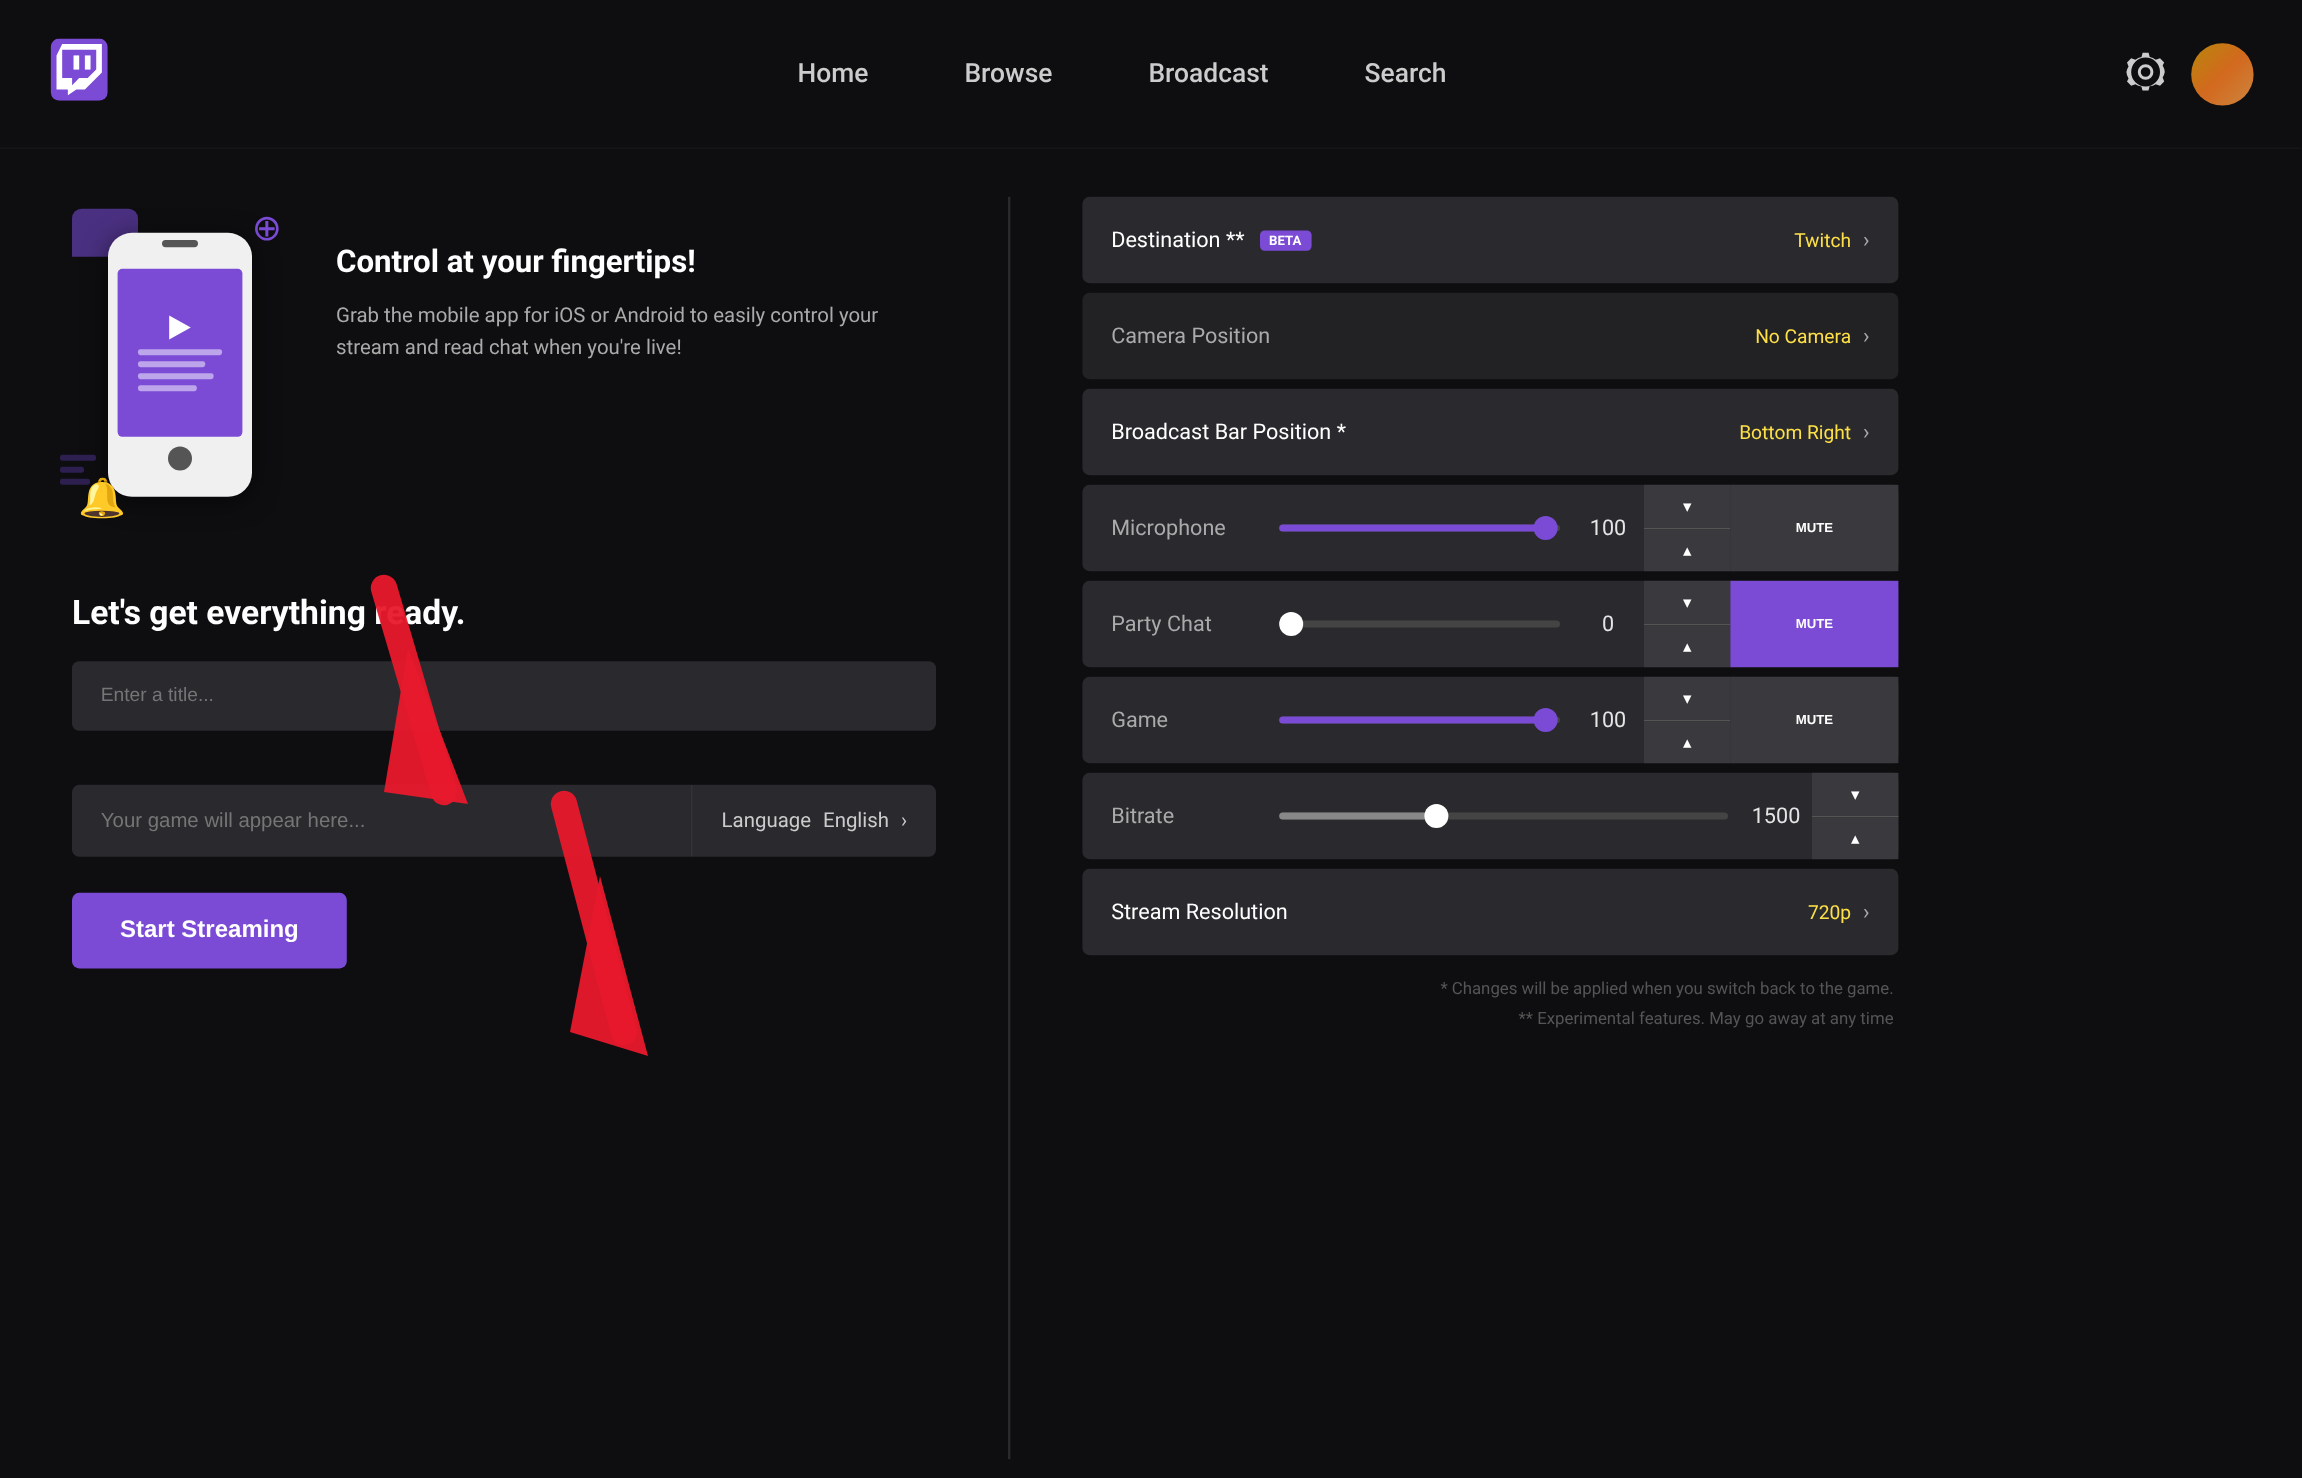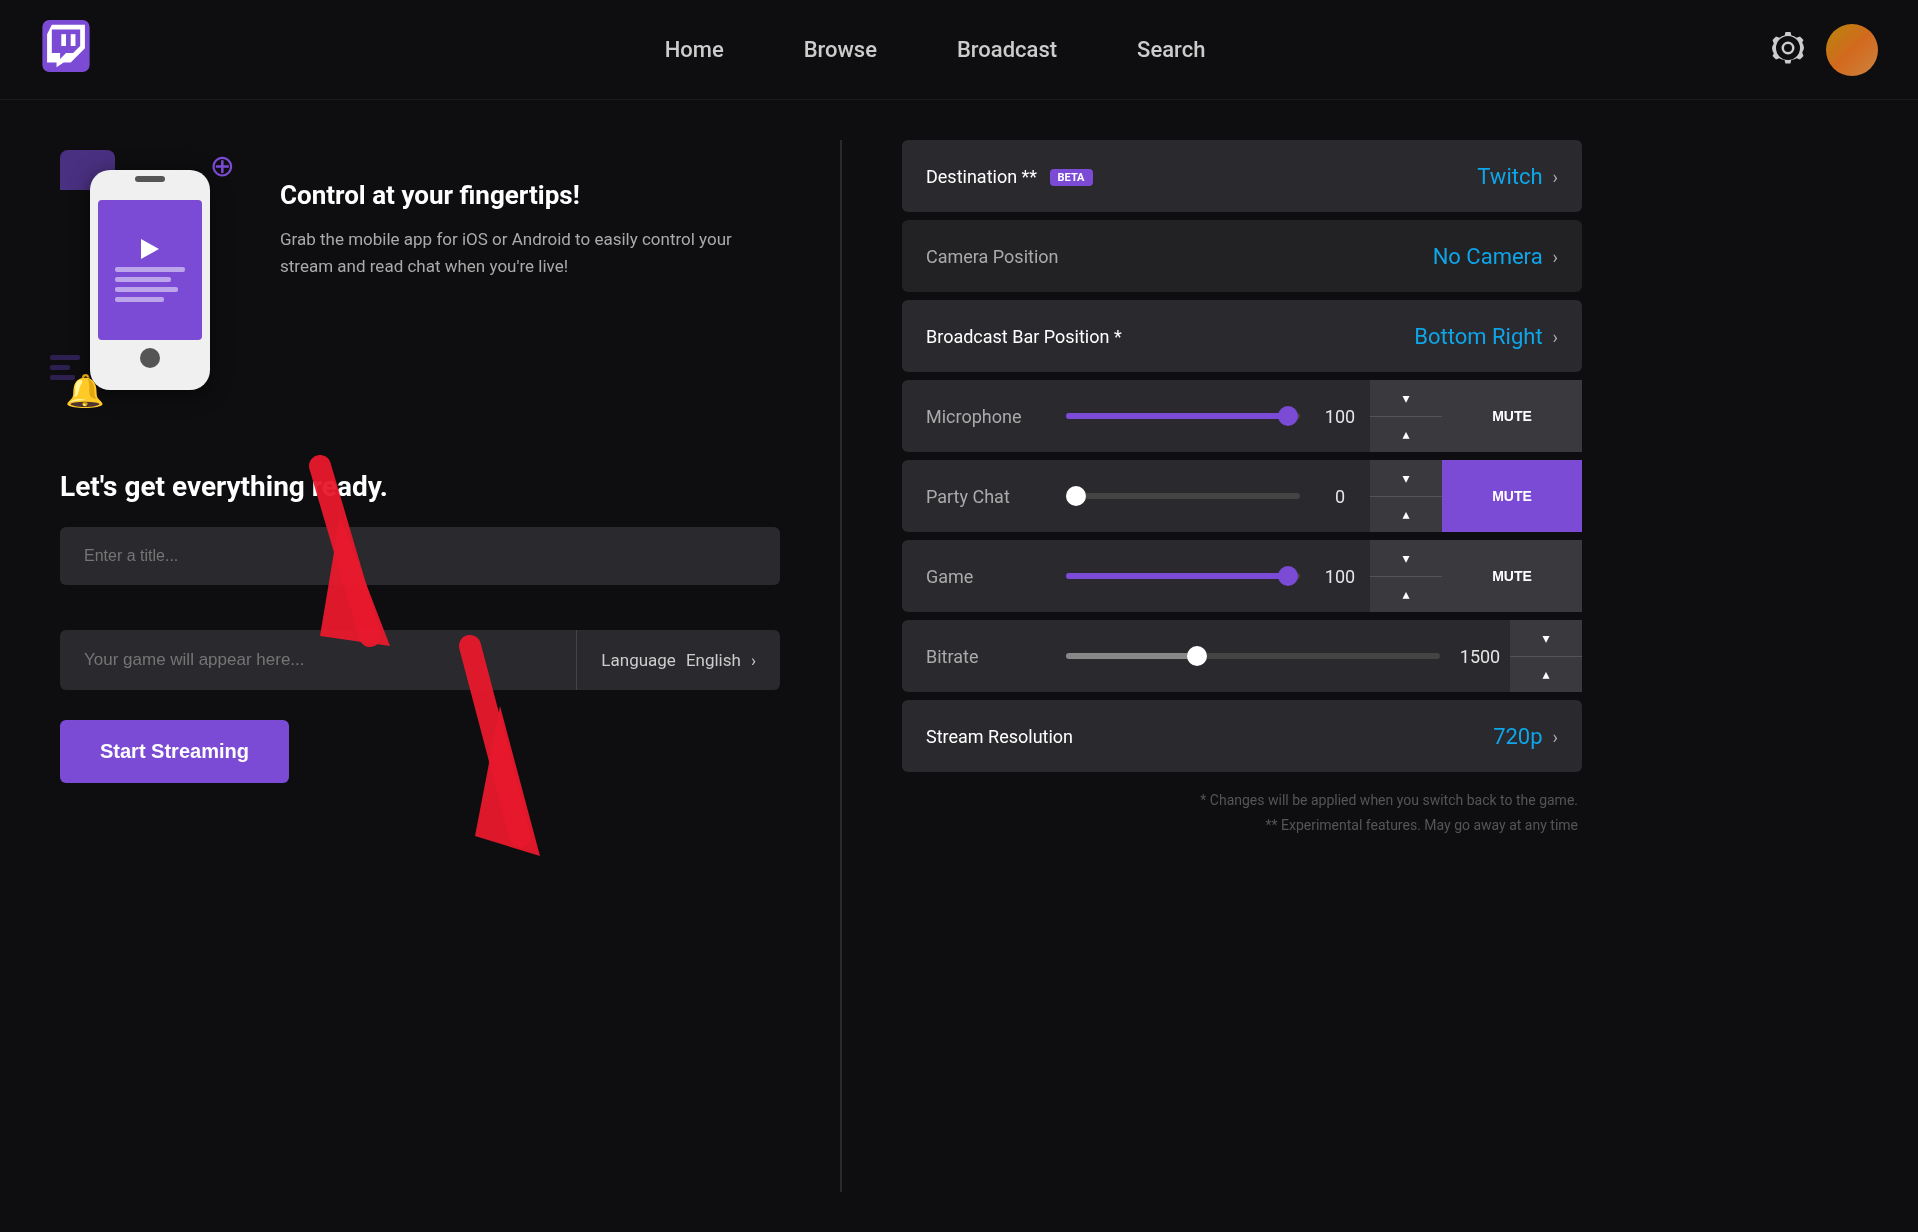--- a/index.html
+++ b/index.html
@@ -10,21 +10,21 @@
       width: 1918px;
       min-height: 1232px;
       overflow-x: hidden;
     }
 
     
     .header {
       display: flex;
       align-items: center;
       padding: 0 40px;
-      height: 100px;
+      height: 124px;
       background: #0e0e10;
       border-bottom: 1px solid #1a1a1e;
     }
     .header-logo {
       width: 60px;
       height: 60px;
       flex-shrink: 0;
     }
     .header-nav {
       display: flex;
@@ -234,22 +234,22 @@
     }
     .settings-row-label {
       font-size: 18px;
       color: #aaa;
       flex: 1;
     }
     .settings-row-label.white {
       color: #fff;
     }
     .settings-row-value {
-      font-size: 22px;
-      color: #0ea5e9;
+      font-size: 16px;
+      color: #fde047;
       margin-right: 10px;
     }
     .chevron-right {
       color: #aaa;
       font-size: 18px;
     }
     .beta-badge {
       background: #7b4bd6;
       color: #fff;
       font-size: 11px;
@@ -332,21 +332,21 @@
     }
     .slider-btn:first-child {
       border-bottom: 1px solid #555;
     }
     .mute-btn {
       height: 72px;
       width: 140px;
       background: #3a3a3e;
       border: none;
       color: #fff;
-      font-size: 14px;
+      font-size: 11px;
       font-weight: 700;
       cursor: pointer;
       flex-shrink: 0;
     }
     .mute-btn.active {
       background: #7b4bd6;
     }
 
     .party-slider-track {
       flex: 1;

